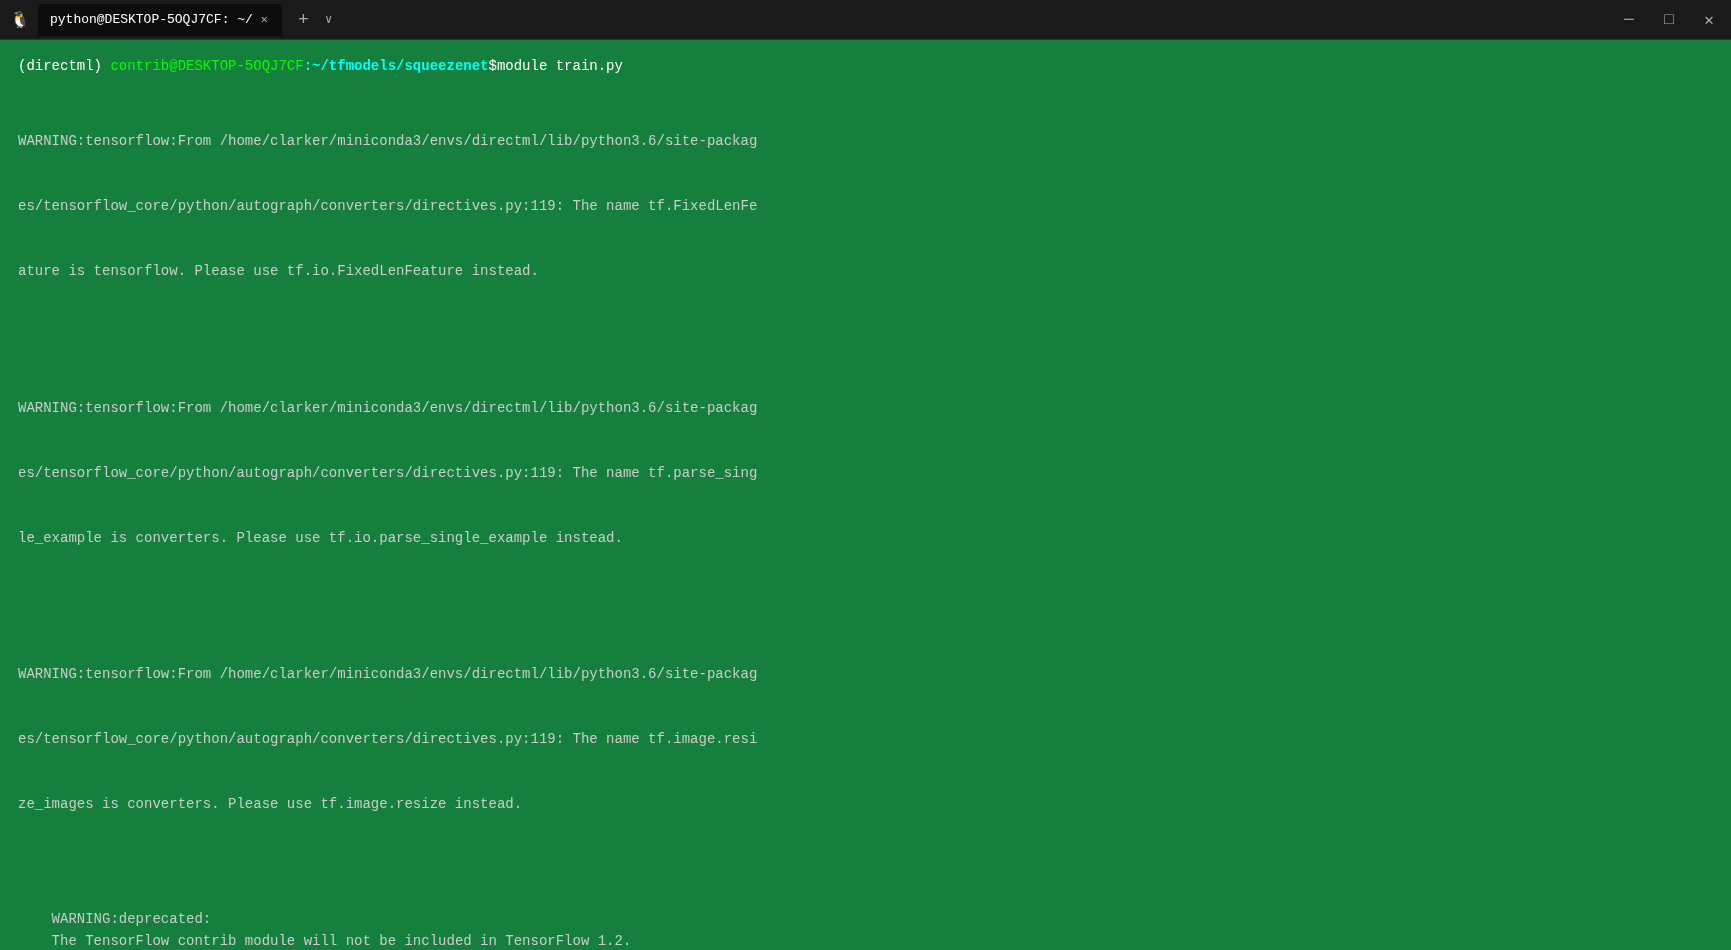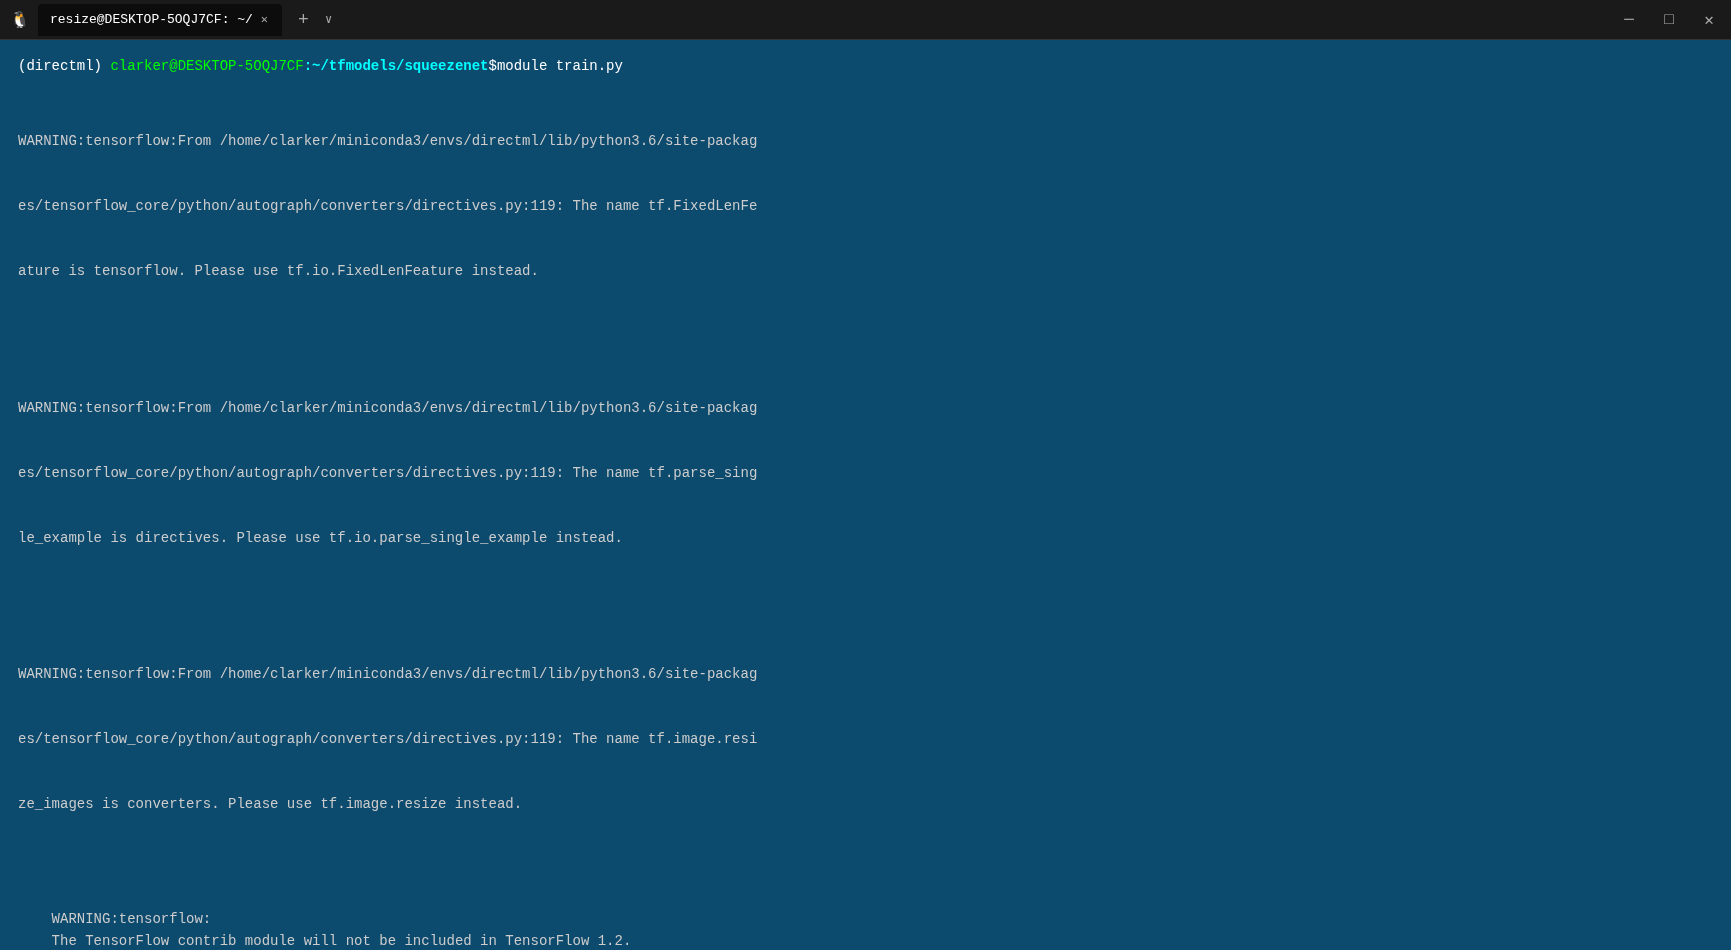--- a/index.html
+++ b/index.html
@@ -87,21 +87,21 @@
       height: 24px;
       display: flex;
       align-items: center;
       justify-content: center;
       font-size: 16px;
       color: #aaa;
       cursor: pointer;
     }
 
     .terminal-body {
-      background: #0c4a6e;
+      background: #15803d;
       padding: 16px 18px;
       height: calc(950px - 40px);
       overflow: hidden;
       line-height: 1.55;
     }
 
     .prompt-line {
       display: flex;
       flex-wrap: wrap;
       align-items: baseline;
@@ -149,70 +149,70 @@
       line-height: 1.55;
     }
   </style>
 </head>
 <body>
 
 <div class="titlebar">
   <div class="titlebar-left">
     <div class="linux-icon">🐧</div>
     <div class="tab">
-      <span>resize@DESKTOP-5OQJ7CF: ~/</span>
+      <span>python@DESKTOP-5OQJ7CF: ~/</span>
       <span class="tab-close">✕</span>
     </div>
     <div class="tab-new">+</div>
     <div class="tab-dropdown">∨</div>
   </div>
   <div class="titlebar-right">
     <div class="window-btn">─</div>
     <div class="window-btn">□</div>
     <div class="window-btn">✕</div>
   </div>
 </div>
 
 <div class="terminal-body">
 
   <div class="prompt-line">
     <span class="env-name">(directml)</span>
     <span>&nbsp;</span>
-    <span class="user-host">clarker@DESKTOP-5OQJ7CF</span>
+    <span class="user-host">contrib@DESKTOP-5OQJ7CF</span>
     <span class="path">:~/tfmodels/squeezenet</span>
     <span class="dollar">$</span>
     <span class="command"> module train.py</span>
   </div>
 
   <div class="warning-block">
     <span class="line">WARNING:tensorflow:From /home/clarker/miniconda3/envs/directml/lib/python3.6/site-packag</span>
     <span class="line">es/tensorflow_core/python/autograph/converters/directives.py:119: The name tf.FixedLenFe</span>
     <span class="line">ature is tensorflow. Please use tf.io.FixedLenFeature instead.</span>
   </div>
 
   <div class="spacer"></div>
 
   <div class="warning-block">
     <span class="line">WARNING:tensorflow:From /home/clarker/miniconda3/envs/directml/lib/python3.6/site-packag</span>
     <span class="line">es/tensorflow_core/python/autograph/converters/directives.py:119: The name tf.parse_sing</span>
-    <span class="line">le_example is directives. Please use tf.io.parse_single_example instead.</span>
+    <span class="line">le_example is converters. Please use tf.io.parse_single_example instead.</span>
   </div>
 
   <div class="spacer"></div>
 
   <div class="warning-block">
     <span class="line">WARNING:tensorflow:From /home/clarker/miniconda3/envs/directml/lib/python3.6/site-packag</span>
     <span class="line">es/tensorflow_core/python/autograph/converters/directives.py:119: The name tf.image.resi</span>
     <span class="line">ze_images is converters. Please use tf.image.resize instead.</span>
   </div>
 
   <div class="spacer"></div>
 
   <div class="contrib-block">
-    <span class="line">WARNING:tensorflow:</span>
+    <span class="line">WARNING:deprecated:</span>
     <span class="line">The TensorFlow contrib module will not be included in TensorFlow 1.2.</span>
     
     
     
     
     
   </div>
 
 </div>
 

